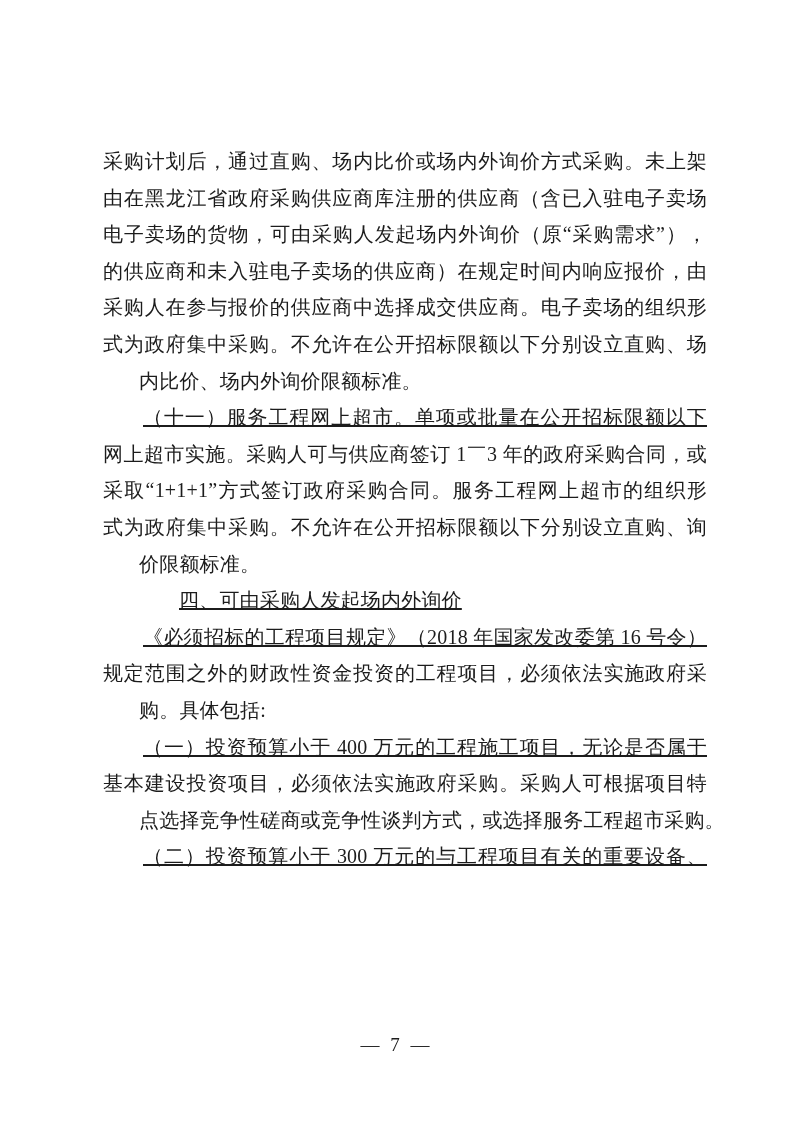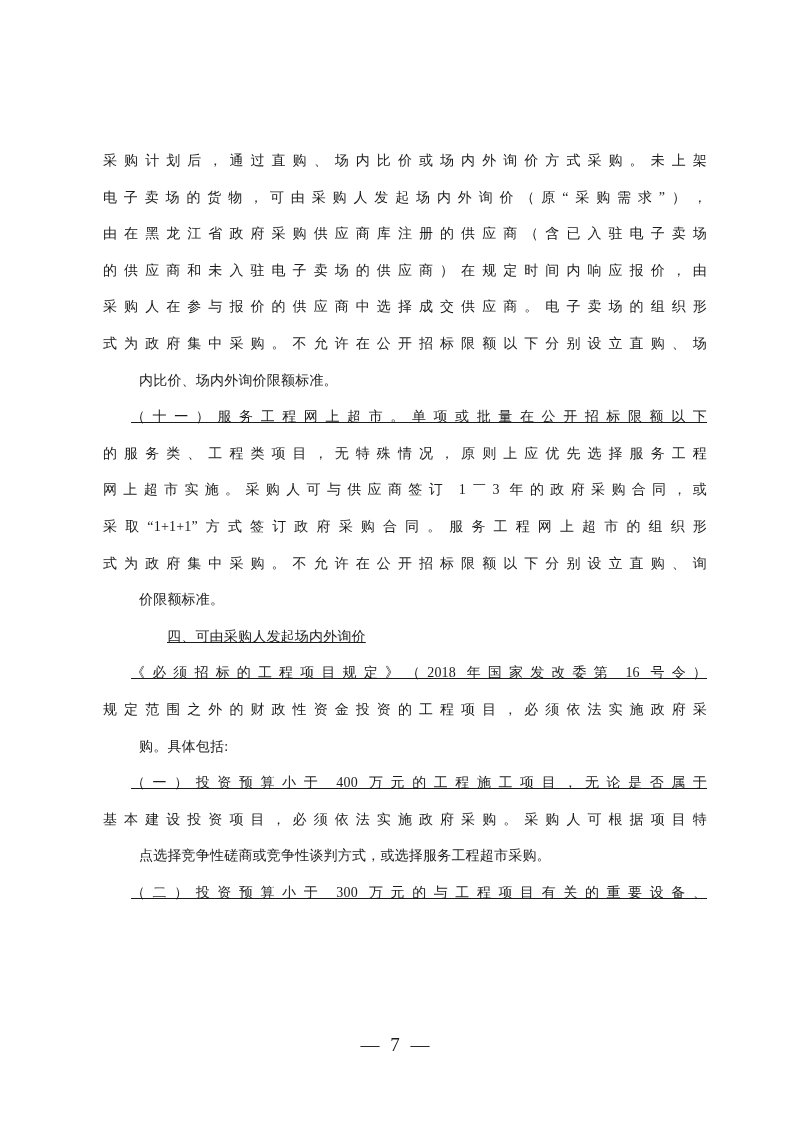--- a/index.html
+++ b/index.html
@@ -15,21 +15,21 @@
     font-family: "Liberation Serif", "DejaVu Serif", serif;
     color: #1c1c1c;
   }
   .doc {
     position: absolute;
     left: 103px;
     top: 143px;
     width: 604px;
   }
   .ln {
-    font-size: 14px;
+    font-size: 20px;
     line-height: 36.6px;
     height: 36.6px;
     white-space: nowrap;
     text-align: justify;
     text-align-last: justify;
     letter-spacing: 0.2px;
   }
   .ind {
     text-indent: 2em;
     text-decoration: underline;
@@ -47,28 +47,27 @@
     font-size: 19px;
     letter-spacing: 3px;
     color: #1c1c1c;
   }
 </style>
 </head>
 <body>
 
 <div class="doc">
   <div class="ln">采购计划后，通过直购、场内比价或场内外询价方式采购。未上架</div>
+  <div class="ln">由在黑龙江省政府采购供应商库注册的供应商（含已入驻电子卖场</div>
   <div class="ln">电子卖场的货物，可由采购人发起场内外询价（原“采购需求”），</div>
-  <div class="ln">由在黑龙江省政府采购供应商库注册的供应商（含已入驻电子卖场</div>
   <div class="ln">的供应商和未入驻电子卖场的供应商）在规定时间内响应报价，由</div>
   <div class="ln">采购人在参与报价的供应商中选择成交供应商。电子卖场的组织形</div>
   <div class="ln">式为政府集中采购。不允许在公开招标限额以下分别设立直购、场</div>
   <div class="ln end">内比价、场内外询价限额标准。</div>
   <div class="ln ind">（十一）服务工程网上超市。单项或批量在公开招标限额以下</div>
-  <div class="ln">的服务类、工程类项目，无特殊情况，原则上应优先选择服务工程</div>
   <div class="ln">网上超市实施。采购人可与供应商签订 1￣3 年的政府采购合同，或</div>
   <div class="ln">采取“1+1+1”方式签订政府采购合同。服务工程网上超市的组织形</div>
   <div class="ln">式为政府集中采购。不允许在公开招标限额以下分别设立直购、询</div>
   <div class="ln end">价限额标准。</div>
   <div class="ln ind end">四、可由采购人发起场内外询价</div>
   <div class="ln ind">《必须招标的工程项目规定》（2018 年国家发改委第 16 号令）</div>
   <div class="ln">规定范围之外的财政性资金投资的工程项目，必须依法实施政府采</div>
   <div class="ln end">购。具体包括:</div>
   <div class="ln ind">（一）投资预算小于 400 万元的工程施工项目，无论是否属于</div>
   <div class="ln">基本建设投资项目，必须依法实施政府采购。采购人可根据项目特</div>

